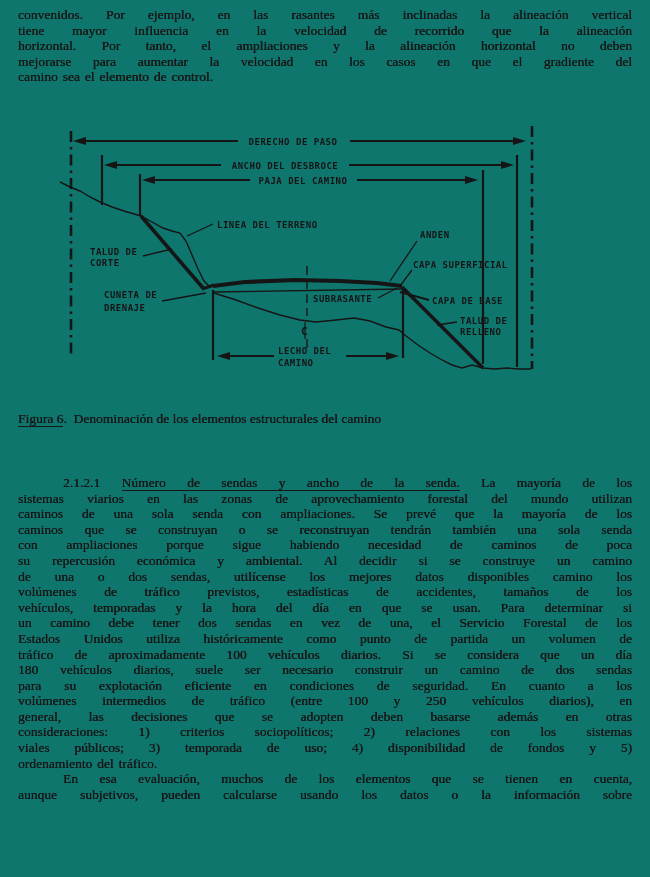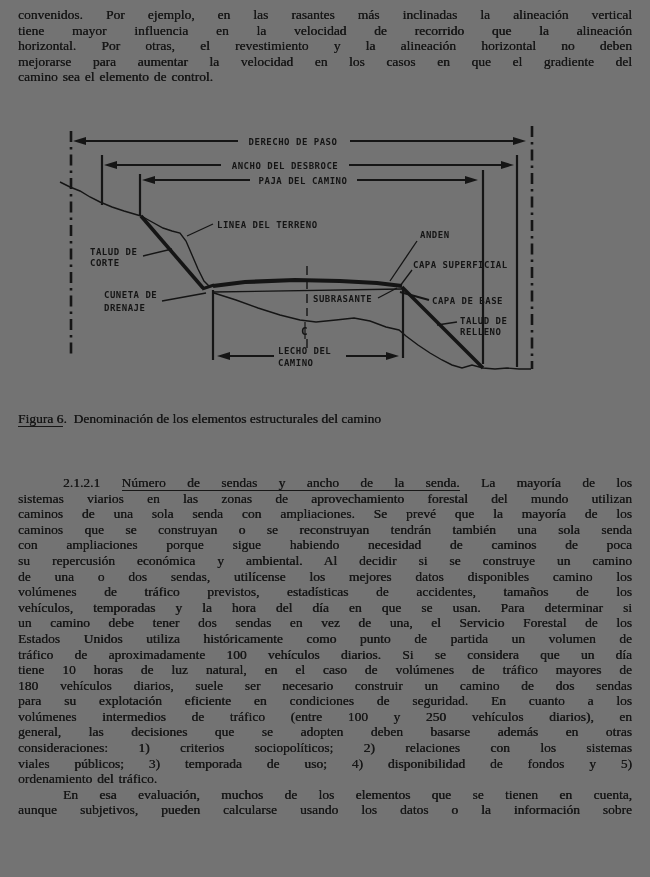--- a/index.html
+++ b/index.html
@@ -1,20 +1,20 @@
 <!DOCTYPE html>
 <html><head>
 <meta charset="utf-8">
 <style>
   html,body{margin:0;padding:0;background:#e8e8e6;}
   .page{
     position:relative;
     width:650px;height:877px;
     margin:0 auto;
-    background:#737373;
+    background:#0f766e;
     font-family:"Liberation Serif",serif;
     color:#171717;
     overflow:hidden;
     box-sizing:border-box;
     padding-top:7px;
   }
   .para{
     margin:0 18px;
     font-size:13.5px;
     line-height:15.6px;
@@ -55,21 +55,21 @@
   }
 </style>
 </head>
 <body>
 
 <div class="page">
 
   <div class="para endshort">
       <div class="line">convenidos.  Por ejemplo, en las rasantes más inclinadas la alineación vertical</div>
       <div class="line">tiene mayor influencia en la velocidad de recorrido que la alineación</div>
-      <div class="line">horizontal.  Por otras, el revestimiento y la alineación horizontal no deben</div>
+      <div class="line">horizontal.  Por tanto, el ampliaciones y la alineación horizontal no deben</div>
       <div class="line">mejorarse para aumentar la velocidad en los casos en que el gradiente del</div>
       <div class="line">camino sea el elemento de control.</div>
     </div>
 
   <svg class="figure-svg" width="650" height="275" viewBox="0 120 650 275" xmlns="http://www.w3.org/2000/svg">
 
     <g>
       <line x1="71" y1="133" x2="71" y2="359" stroke-width="2.6" stroke-dasharray="11 5 2.5 5"></line>
       <line x1="532" y1="128" x2="532" y2="371" stroke-width="2.6" stroke-dasharray="11 5 2.5 5"></line>
     </g>
@@ -173,21 +173,20 @@
         <div class="line">caminos de una sola senda con ampliaciones.  Se prevé que la mayoría de los</div>
         <div class="line">caminos que se construyan o se reconstruyan tendrán también una sola senda</div>
         <div class="line">con ampliaciones porque sigue habiendo necesidad de caminos de poca</div>
         <div class="line">su repercusión económica y ambiental.  Al decidir si se construye un camino</div>
         <div class="line">de una o dos sendas, utilícense los mejores datos disponibles camino los</div>
         <div class="line">volúmenes de tráfico previstos,  estadísticas de accidentes, tamaños de los</div>
         <div class="line">vehículos, temporadas y la hora del día en que se usan.  Para determinar si</div>
         <div class="line">un camino debe tener dos sendas en vez de una, el Servicio Forestal de los</div>
         <div class="line">Estados Unidos utiliza históricamente como punto de partida un volumen de</div>
         <div class="line">tráfico de aproximadamente 100 vehículos diarios.  Si se considera que un día</div>
-        <div class="line">tiene 10 horas de luz natural, en el caso de volúmenes de tráfico mayores de</div>
         <div class="line">180 vehículos diarios, suele ser necesario construir un camino de dos sendas</div>
         <div class="line">para su explotación eficiente en condiciones de seguridad.  En cuanto a los</div>
         <div class="line">volúmenes intermedios de tráfico (entre 100 y 250 vehículos diarios), en</div>
         <div class="line">general, las decisiones que se adopten deben basarse además en otras</div>
         <div class="line">consideraciones:  1) criterios sociopolíticos; 2) relaciones con los sistemas</div>
         <div class="line">viales públicos; 3) temporada de uso; 4) disponibilidad de fondos y 5)</div>
         <div class="line">ordenamiento del tráfico.</div>
       </div>
   </div>
 

